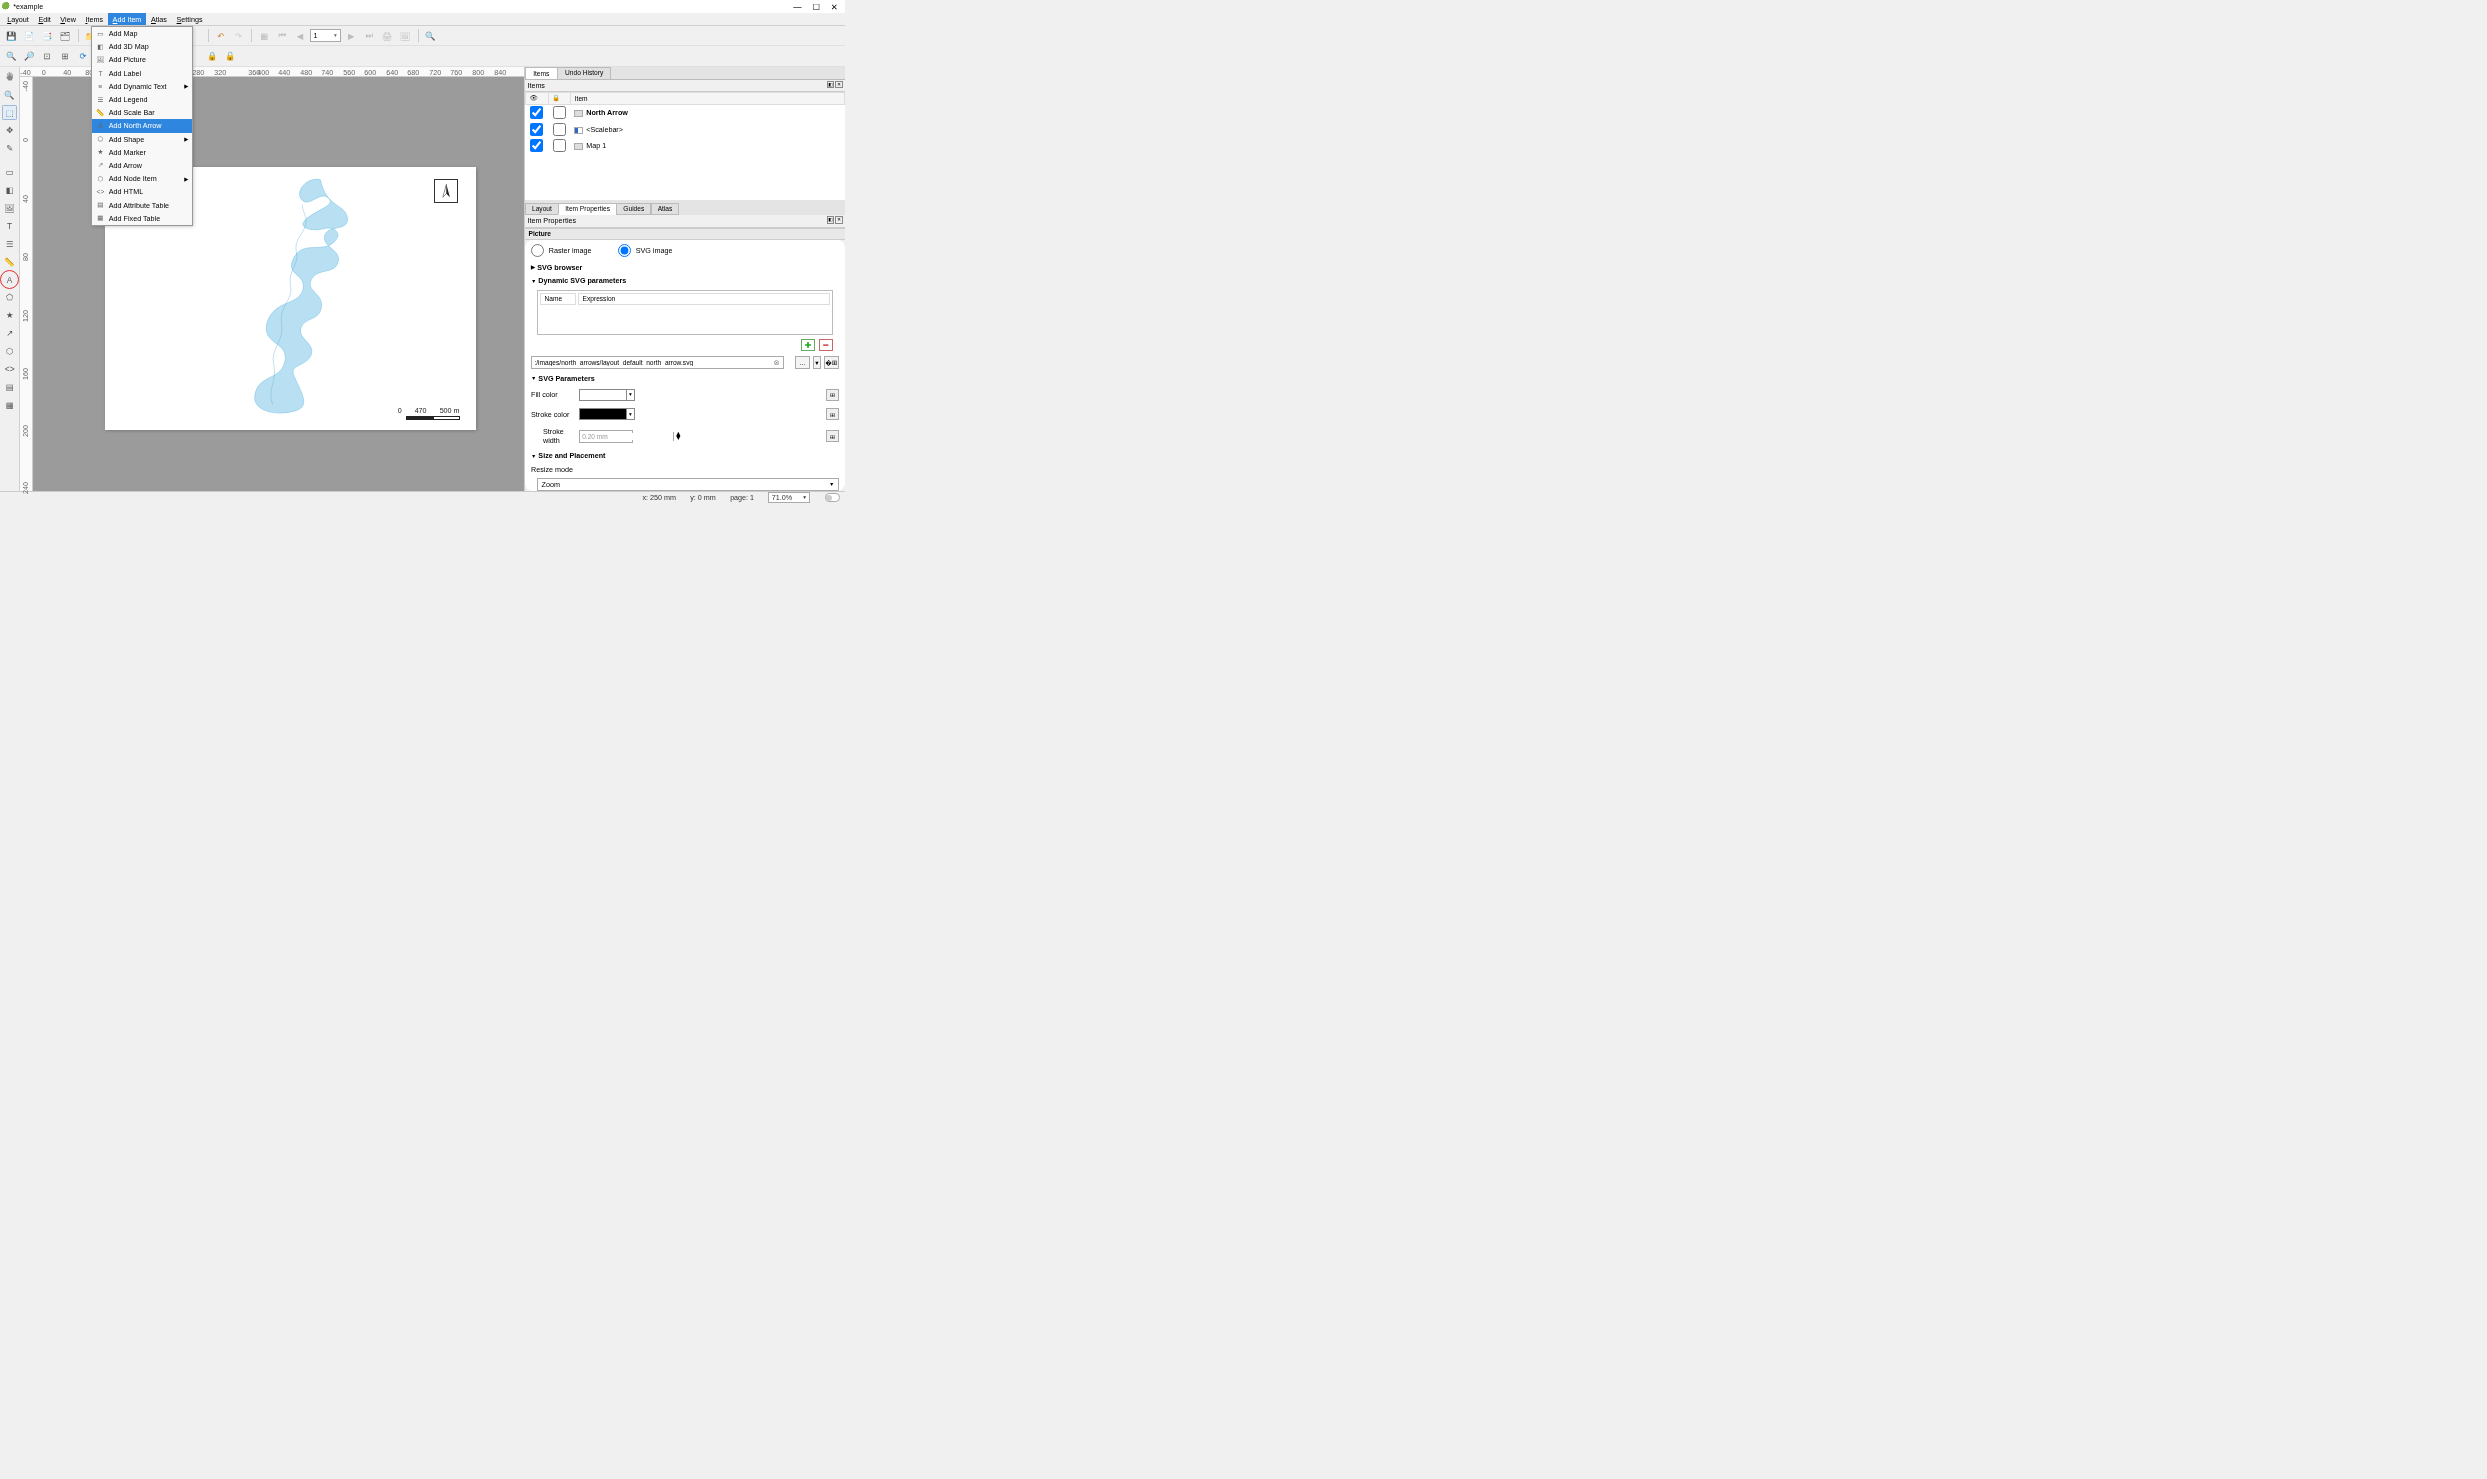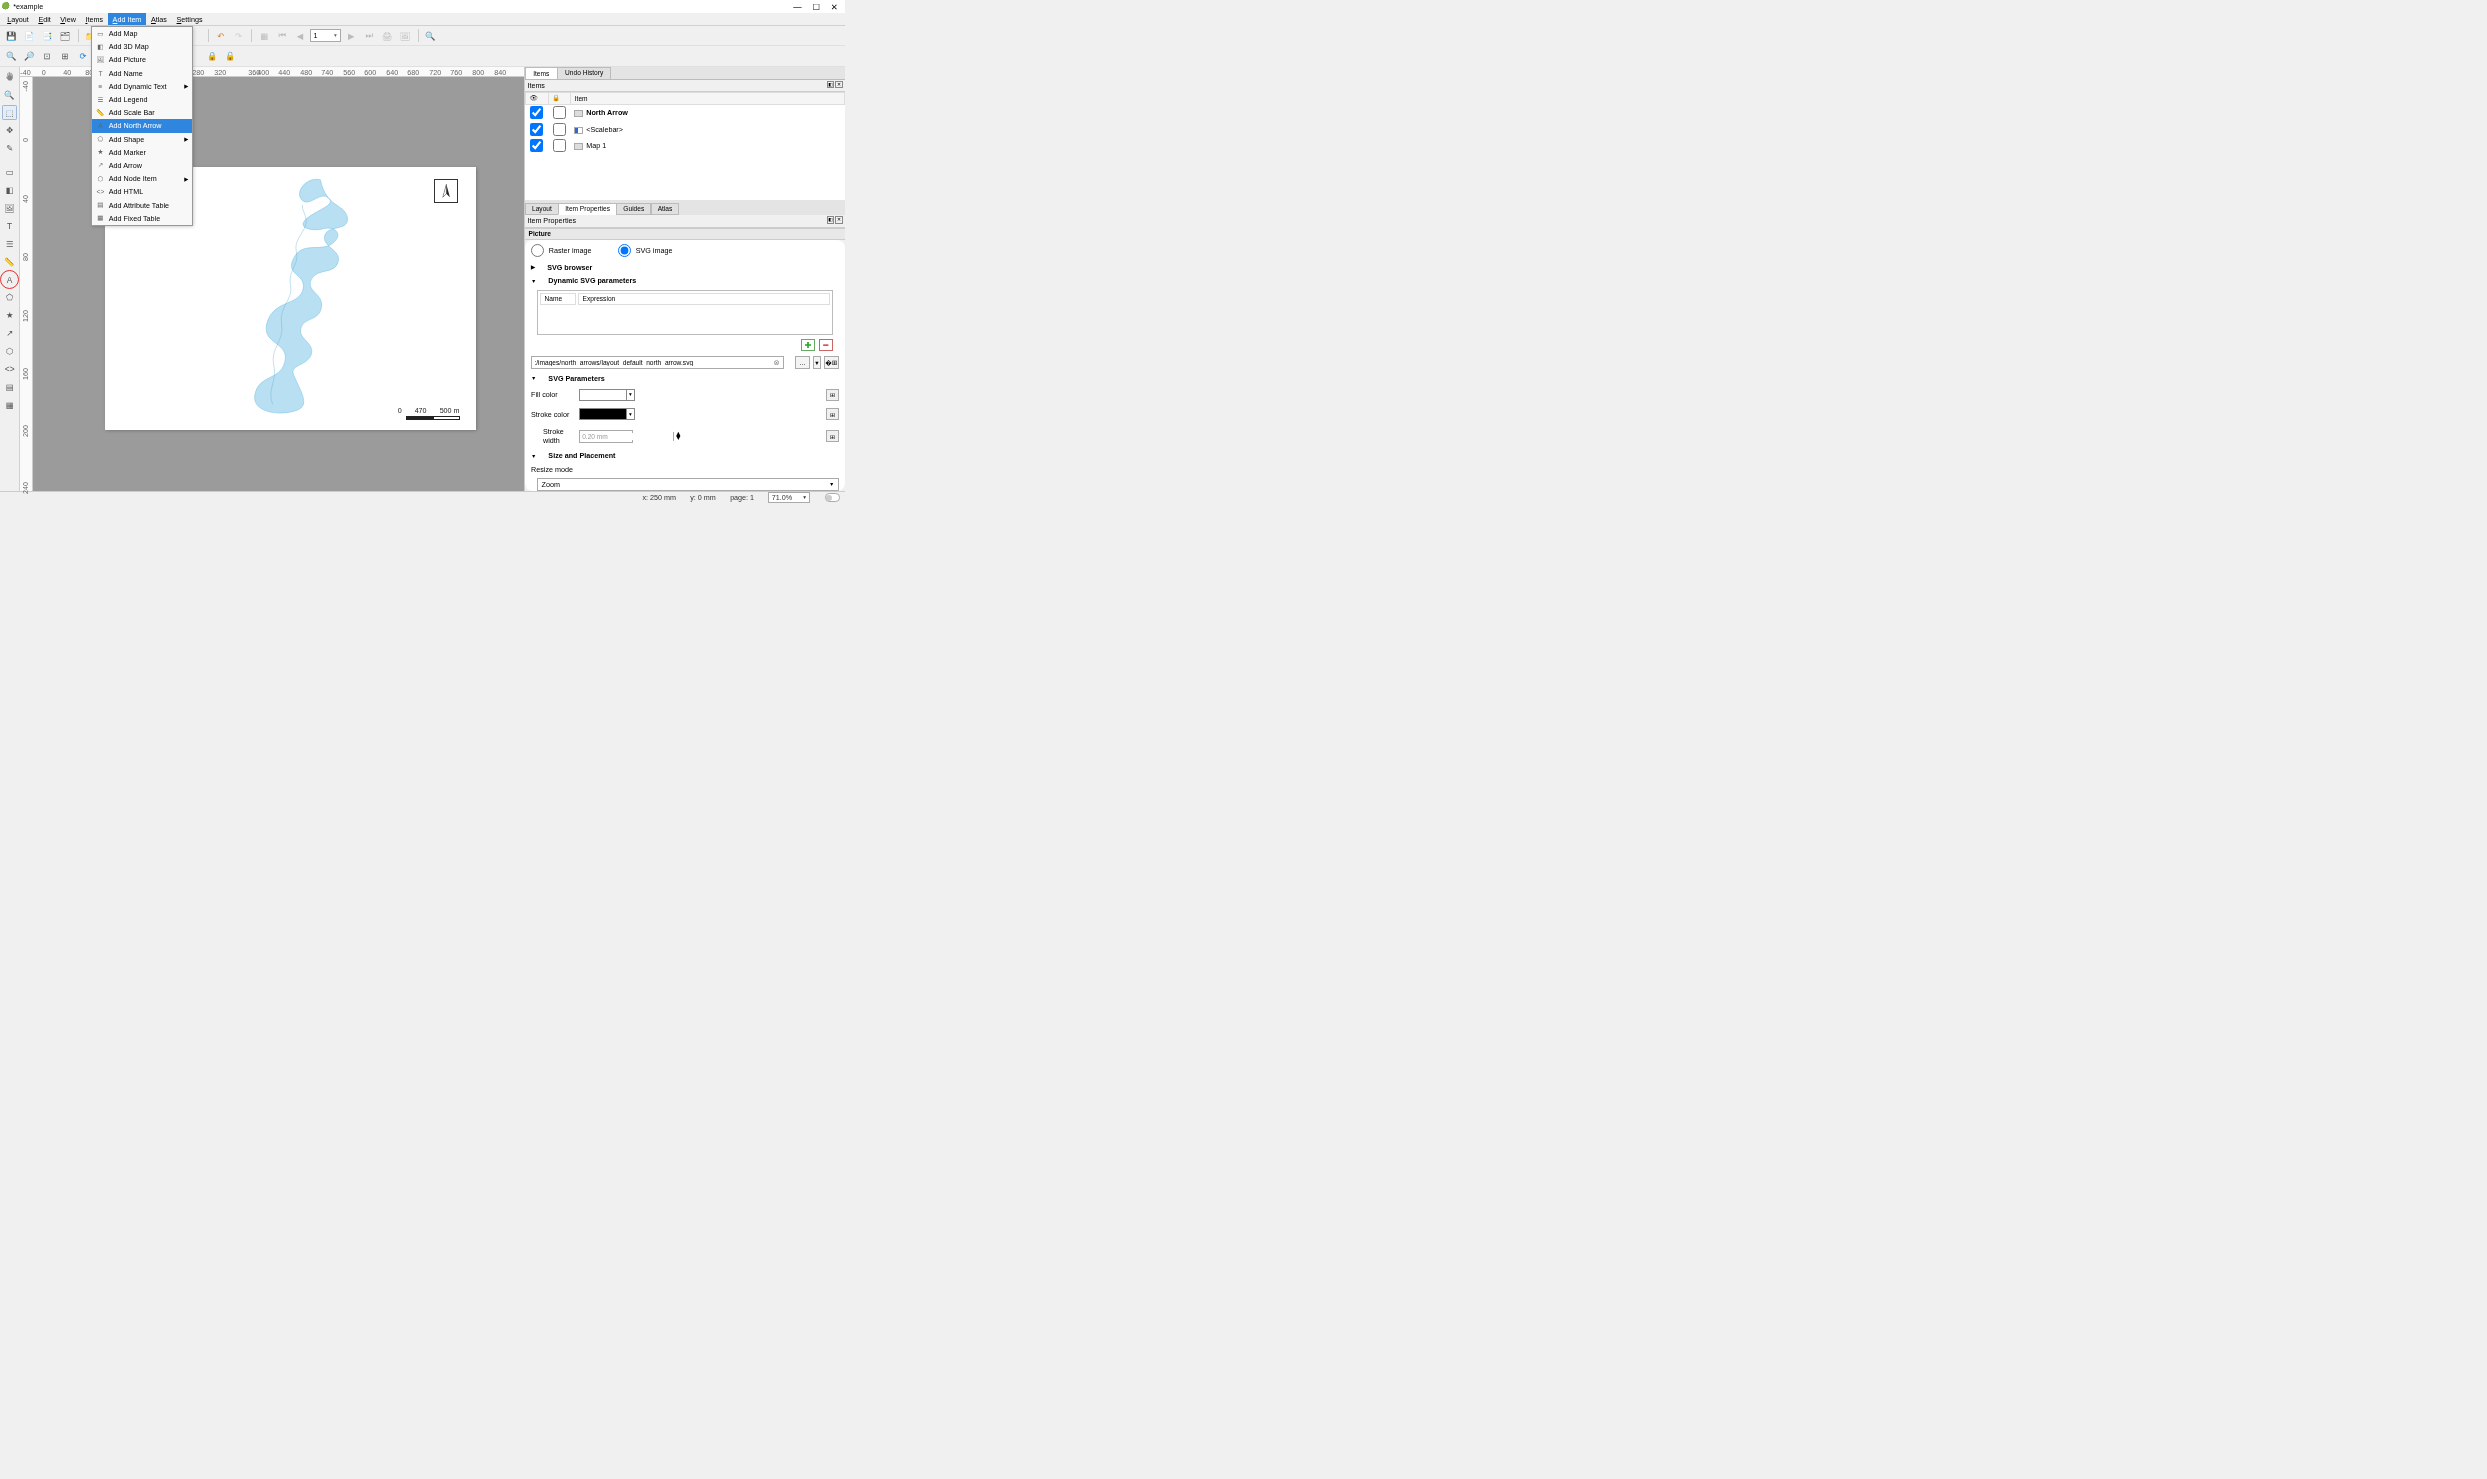--- a/index.html
+++ b/index.html
@@ -73,21 +73,21 @@
 .props-panel { flex: 1; display: flex; flex-direction: column; overflow: hidden; }
 .props-tabs { display: flex; background: #e4e4e4; padding-top:2.4px;}
 .props-tabs .tab { padding: 1.8px 6px; border: 0.6px solid #bbb; background: #e0e0e0; font-size: 6.6px; margin-right: -0.6px;}
 .props-tabs .tab.active { background: #fff; border-bottom-color:#fff;}
 .props-scroll { flex: 1; background: #fff; overflow-y: auto; position: relative; border-radius: 8px; }
 .props-scroll::-webkit-scrollbar{width:9.6px;}
 .props-scroll::-webkit-scrollbar-thumb{background:#c0c0c0;border:0.6px solid #999;}
 .section-title { background: #e8e8e8; padding: 1.8px 3.6px; font-weight: bold; font-size: 6.6px; border-bottom: 0.6px solid #ccc; border-top:0.6px solid #ccc;}
 .prop-row { display: flex; align-items: center; padding: 3.6px 6px; gap: 4.8px; font-size: 6.6px; }
 .prop-row label { cursor: default; }
-.expander { padding: 2.4px 6px; font-size: 6.6px; display:flex; align-items:center; gap:12px;}
+.expander { padding: 2.4px 6px; font-size: 6.6px; display:flex; align-items:center; gap:2px;}
 .expander .tri { font-size: 5.4px; }
 .expander.bold { font-weight: bold; }
 .param-table { margin: 2.4px 12px; border: 0.6px solid #bbb; }
 .param-table th { text-align: left; padding: 1.2px 3.6px; font-weight: normal; border: 0.6px solid #ddd; font-size: 6.6px;}
 .param-table .body { height: 25px; background: #fff; }
 .param-btns { display: flex; justify-content: flex-end; gap: 3.6px; padding: 2.4px 12px; }
 .param-btns .pb { width: 14.3px; height: 12px; border: 0.6px solid #aaa; display:flex;align-items:center;justify-content:center; font-size:8.4px;}
 .path-row { display: flex; gap: 2.4px; padding: 2.4px 6px; align-items: center; }
 .path-row input { flex: 1; height: 13px; border: 0.6px solid #aaa; padding: 0 2.4px; font-size: 6.6px; }
 .path-row .clear{position:relative; left:-13px; color:#888; cursor:default;}
@@ -441,21 +441,21 @@
     <div class="dd-item">
       <span class="dd-icon">◧</span>
       <span>Add 3D Map</span>
     </div>
     <div class="dd-item">
       <span class="dd-icon">🖼</span>
       <span>Add Picture</span>
     </div>
     <div class="dd-item">
       <span class="dd-icon">T</span>
-      <span>Add Name</span>
+      <span>Add Label</span>
     </div>
     <div class="dd-item">
       <span class="dd-icon">≡</span>
       <span>Add Dynamic Text</span>
       <span class="sub-arrow">▶</span>
     </div>
     <div class="dd-item">
       <span class="dd-icon">☰</span>
       <span>Add Legend</span>
     </div>

